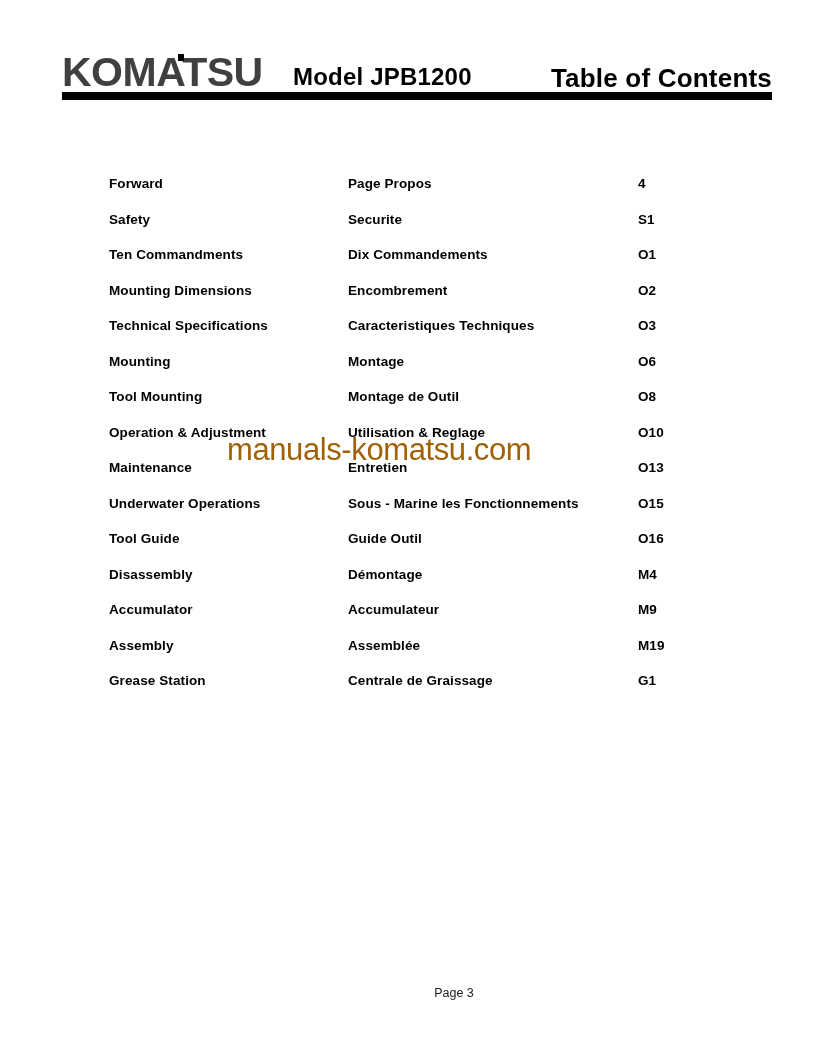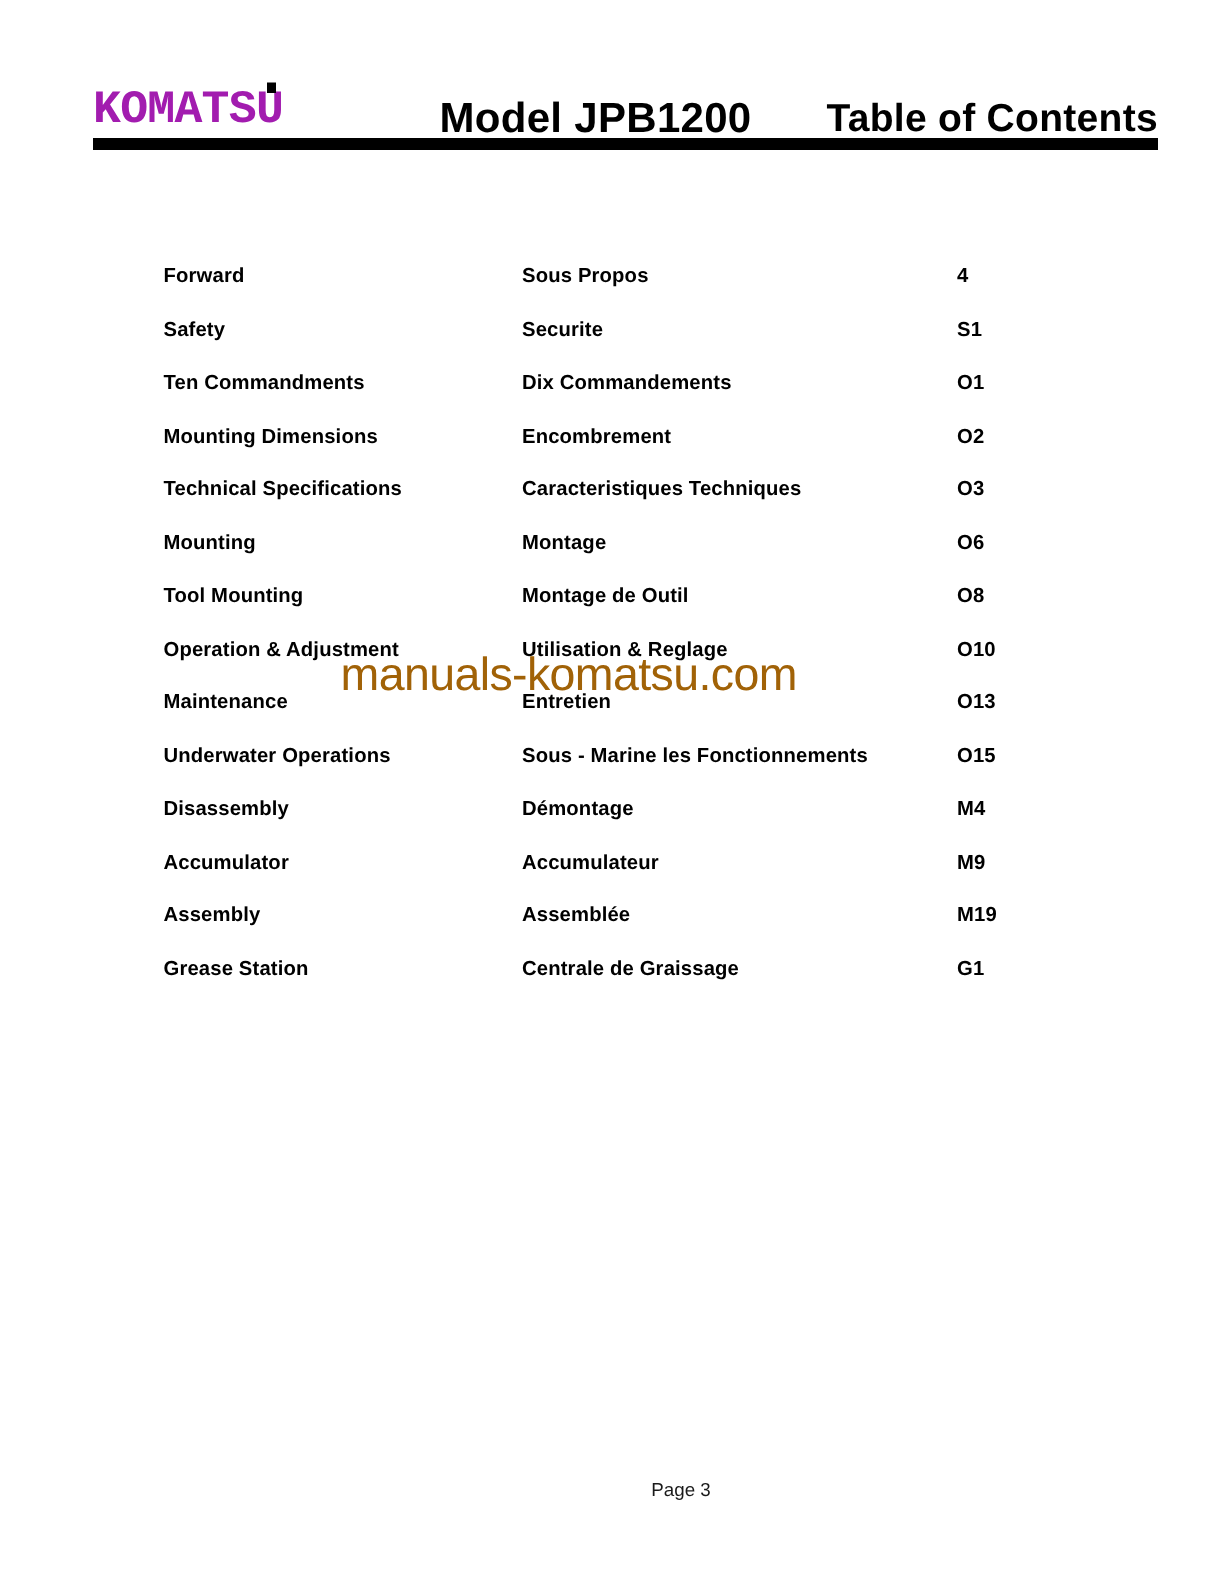--- a/index.html
+++ b/index.html
@@ -37,49 +37,49 @@
 
   .logo {
     position: absolute;
     left: 62px;
     top: 56px;
     height: 34px;
     display: flex;
     align-items: center;
   }
   .logo-text {
-    font-family: Liberation Mono, monospace;
-    font-weight: 700;
-    font-size: 31px;
+    font-family: Liberation Sans, sans-serif;
+    font-weight: 700;
+    font-size: 41px;
     line-height: 31px;
     letter-spacing: -0.5px;
     transform: scaleX(0.93);
     transform-origin: left center;
     white-space: nowrap;
-    color: #a21caf;
+    color: #404040;
   }
   .logo-wrap {
     position: relative;
     display: inline-block;
   }
   
   .logo-accent {
     position: absolute;
     width: 6px;
     height: 7px;
     background: #000000;
     top: -3px;
     left: 116px;
   }
 
   .header-model {
     position: absolute;
     left: 293px;
     top: 63px;
-    font-size: 28px;
+    font-size: 24px;
     font-weight: 700;
     letter-spacing: 0.2px;
     white-space: nowrap;
   }
 
   .header-title {
     position: absolute;
     right: 44px;
     top: 63px;
     font-size: 26px;
@@ -182,21 +182,21 @@
 
     <div class="header-title">Table of Contents</div>
 
     <div class="header-rule"></div>
 
   </div>
 
   <div class="toc">
       <div class="toc-row">
         <span class="col-en">Forward</span>
-        <span class="col-fr">Sous Propos</span>
+        <span class="col-fr">Page Propos</span>
         <span class="col-pg">4</span>
       </div>
       <div class="toc-row">
         <span class="col-en">Safety</span>
         <span class="col-fr">Securite</span>
         <span class="col-pg">S1</span>
       </div>
       <div class="toc-row">
         <span class="col-en">Ten Commandments</span>
         <span class="col-fr">Dix Commandements</span>
@@ -231,20 +231,25 @@
         <span class="col-en">Maintenance</span>
         <span class="col-fr">Entretien</span>
         <span class="col-pg">O13</span>
       </div>
       <div class="toc-row">
         <span class="col-en">Underwater Operations</span>
         <span class="col-fr">Sous - Marine les Fonctionnements</span>
         <span class="col-pg">O15</span>
       </div>
       <div class="toc-row">
+        <span class="col-en">Tool Guide</span>
+        <span class="col-fr">Guide Outil</span>
+        <span class="col-pg">O16</span>
+      </div>
+      <div class="toc-row">
         <span class="col-en">Disassembly</span>
         <span class="col-fr">Démontage</span>
         <span class="col-pg">M4</span>
       </div>
       <div class="toc-row">
         <span class="col-en">Accumulator</span>
         <span class="col-fr">Accumulateur</span>
         <span class="col-pg">M9</span>
       </div>
       <div class="toc-row">

